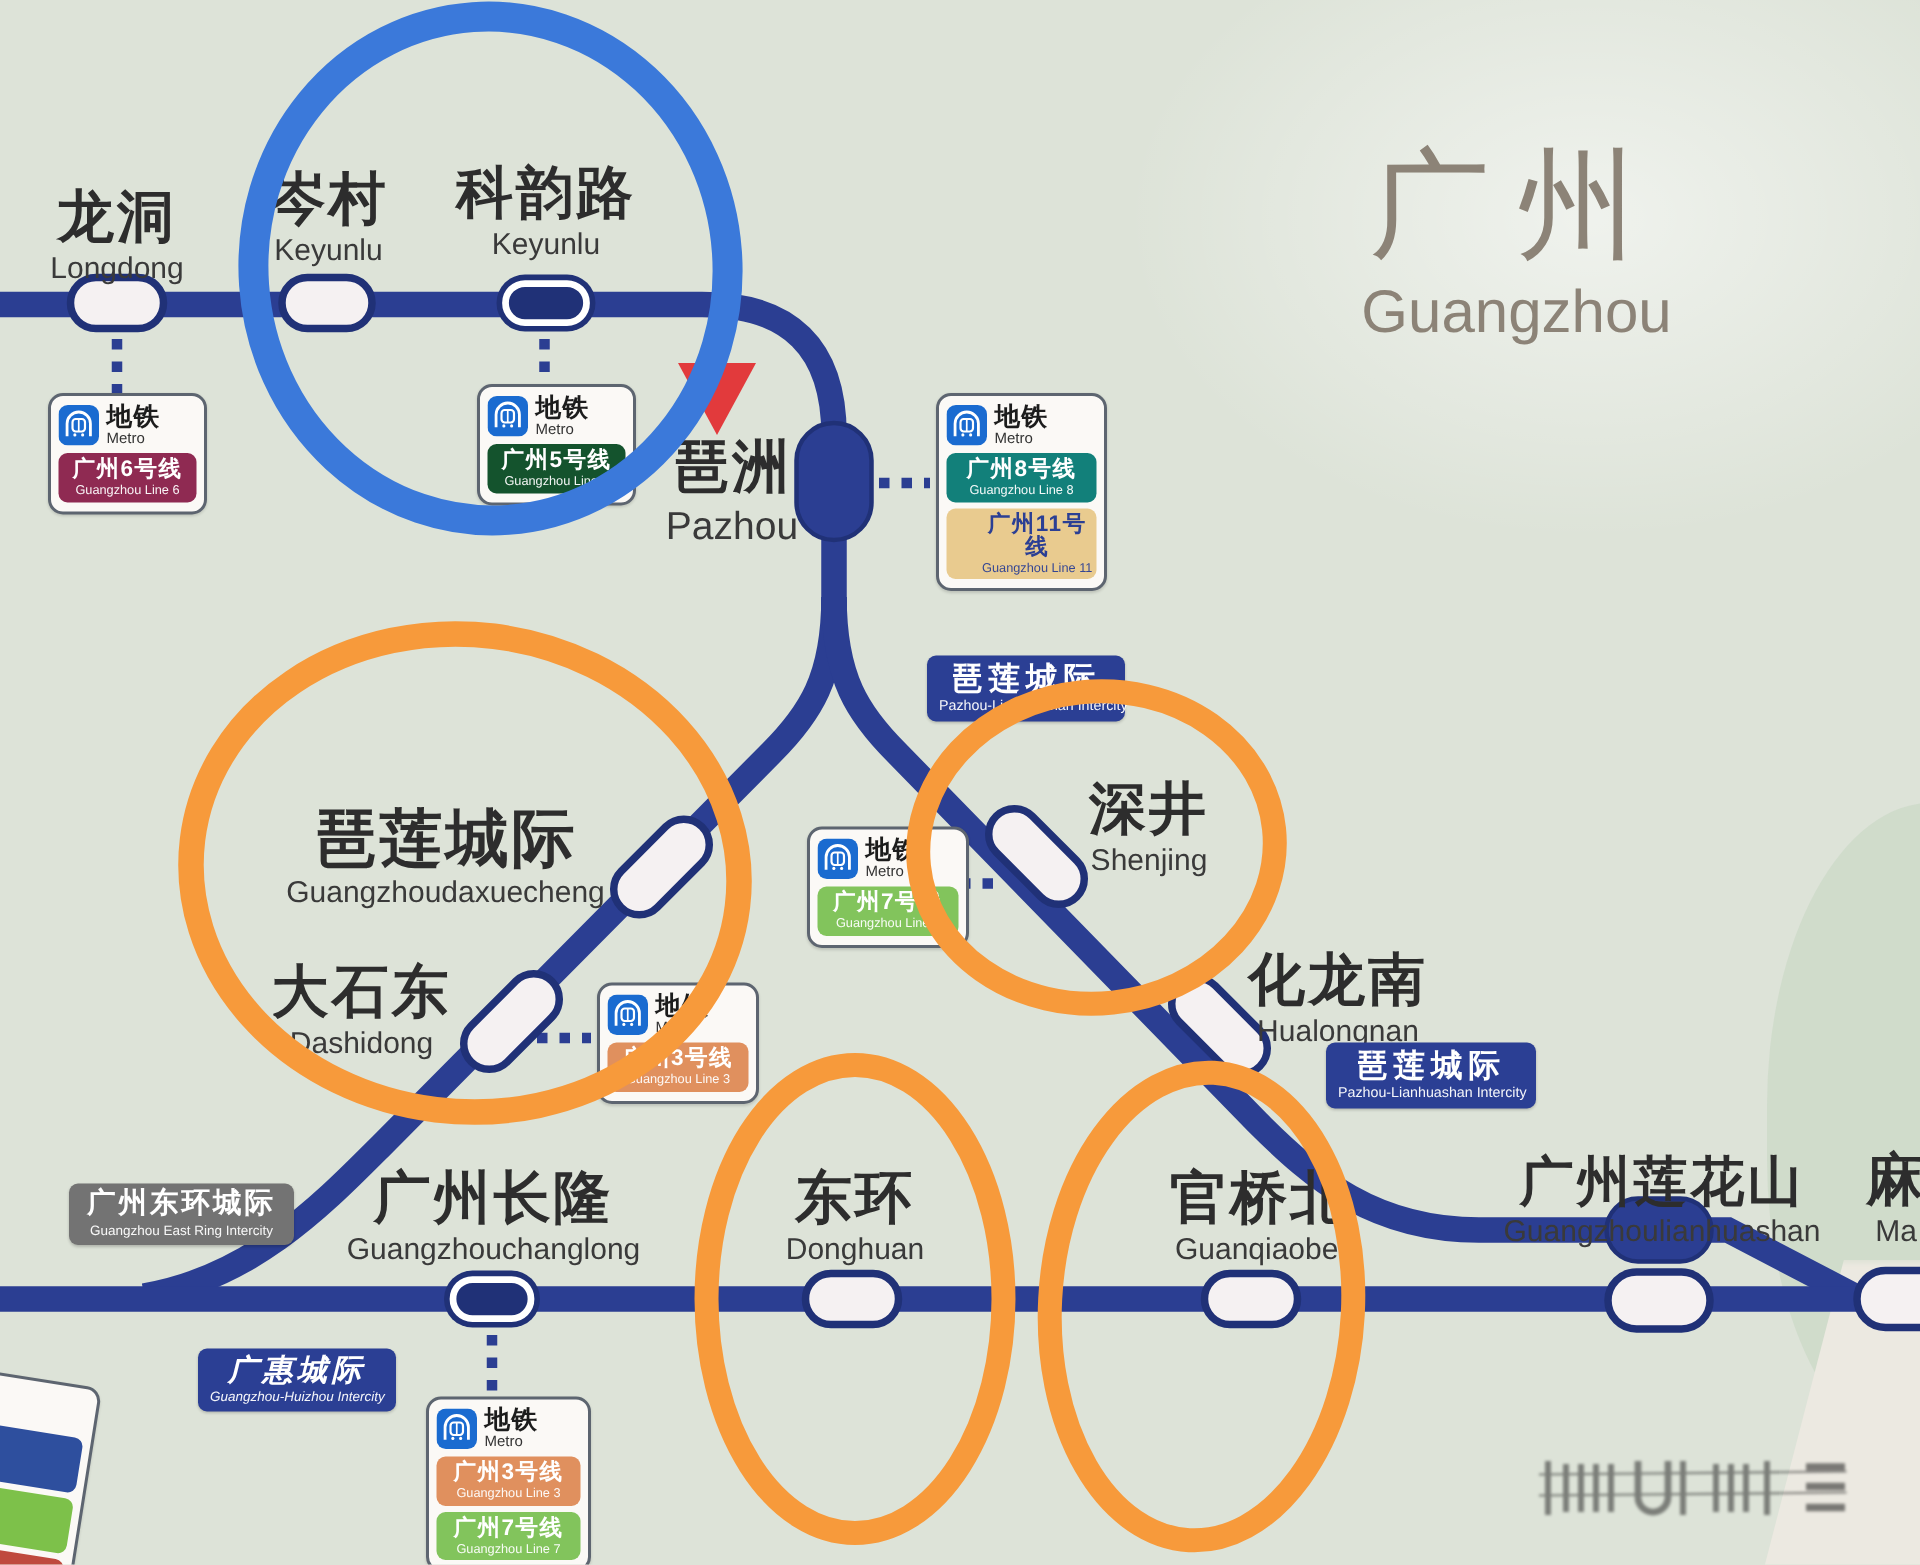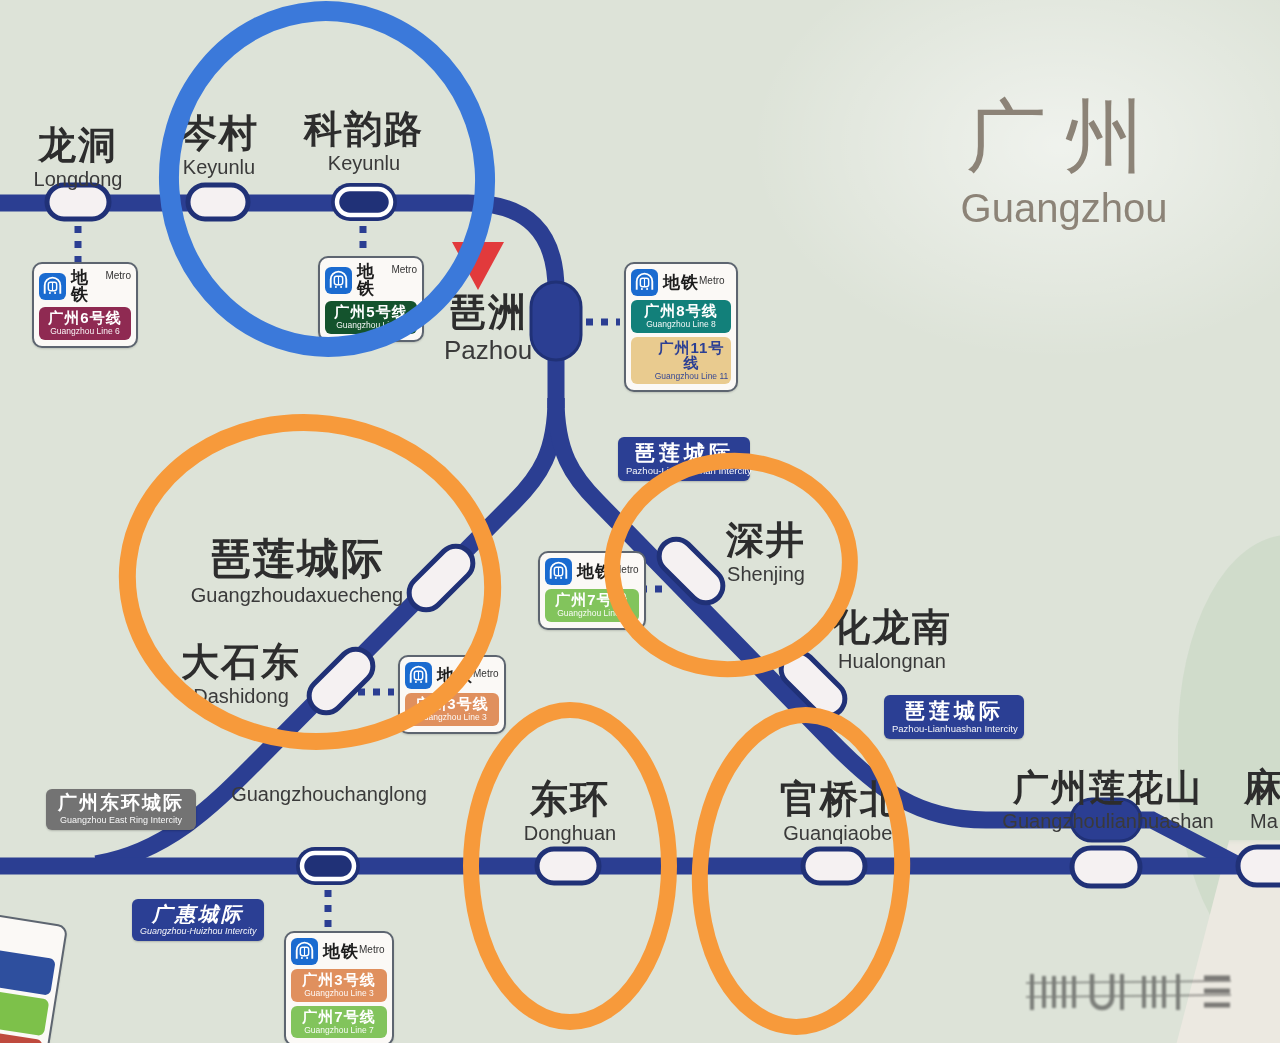--- a/index.html
+++ b/index.html
@@ -20,21 +20,21 @@
   .st.big .zh{font-size:80px;color:#8c8377;font-weight:500;letter-spacing:18px;}
   .st.big .en{font-size:40px;color:#8c8377;margin-top:8px;}
   .st.xl .zh{font-size:42px;}
   .st.md .zh{font-size:36px;margin-top:20px;}
   .st.plg .en{font-size:26px;}
   
   .mbadge{position:absolute;background:#fbf9f6;border:2px solid #5d6570;border-radius:10px;
           padding:5px 5px 6px;z-index:10;box-shadow:0 1px 2px rgba(0,0,0,.15);}
   .mhead{display:flex;align-items:center;gap:5px;margin-bottom:4px;}
   .mlogo{width:27px;height:27px;flex:0 0 27px;display:block;}
-  .mtxt{display:flex;line-height:1;}
+  .mtxt{display:flex;flex-direction:column;line-height:1;}
   .mtxt b{font-size:17px;color:#1c1c1c;font-weight:700;letter-spacing:1px;}
   .mtxt i{font-style:normal;font-size:10px;color:#333;margin-top:2px;}
   .chip{border-radius:6px;color:#fff;text-align:center;padding:3px 2px 4px;margin-top:4px;line-height:1;}
   .chip b{display:block;font-size:15px;font-weight:700;letter-spacing:1px;}
   .chip i{display:block;font-style:normal;font-size:8.5px;margin-top:2px;opacity:.95;}
   .chipin{line-height:1;}
   .chipin b{display:block;font-size:15px;font-weight:700;letter-spacing:1px;}
   .chipin i{display:block;font-style:normal;font-size:8.5px;margin-top:2px;}
   
   .ibadge{position:absolute;color:#fff;border-radius:6px;text-align:center;z-index:10;
@@ -108,41 +108,42 @@
   <div class="en">Keyunlu</div>
 </div>
 <div class="st" style="left:364px;top:110px">
   <div class="zh">科韵路</div>
   <div class="en">Keyunlu</div>
 </div>
 <div class="st plg" style="left:488px;top:293px">
   <div class="zh">琶洲</div>
   <div class="en">Pazhou</div>
 </div>
-<div class="st big" style="left:1064px;top:96px">
+<div class="st big" style="left:1011px;top:96px">
   <div class="zh">广州</div>
   <div class="en">Guangzhou</div>
 </div>
 <div class="st xl" style="left:297px;top:538px">
   <div class="zh">琶莲城际</div>
   <div class="en">Guangzhoudaxuecheng</div>
 </div>
 <div class="st" style="left:766px;top:521px">
   <div class="zh">深井</div>
   <div class="en">Shenjing</div>
 </div>
 <div class="st" style="left:241px;top:643px">
   <div class="zh">大石东</div>
   <div class="en">Dashidong</div>
 </div>
-<div class="st" style="left:892px;top:608px">
+<div class="st" style="left:892px;top:635px">
   <div class="zh">化龙南</div>
   <div class="en">Hualongnan</div>
 </div>
 <div class="st" style="left:329px;top:780px">
+  <div class="zh">广州长隆</div>
   <div class="en">Guangzhouchanglong</div>
 </div>
 <div class="st" style="left:570px;top:780px">
   <div class="zh">东环</div>
   <div class="en">Donghuan</div>
 </div>
 <div class="st" style="left:840px;top:780px">
   <div class="zh">官桥北</div>
   <div class="en">Guanqiaobei</div>
 </div>

